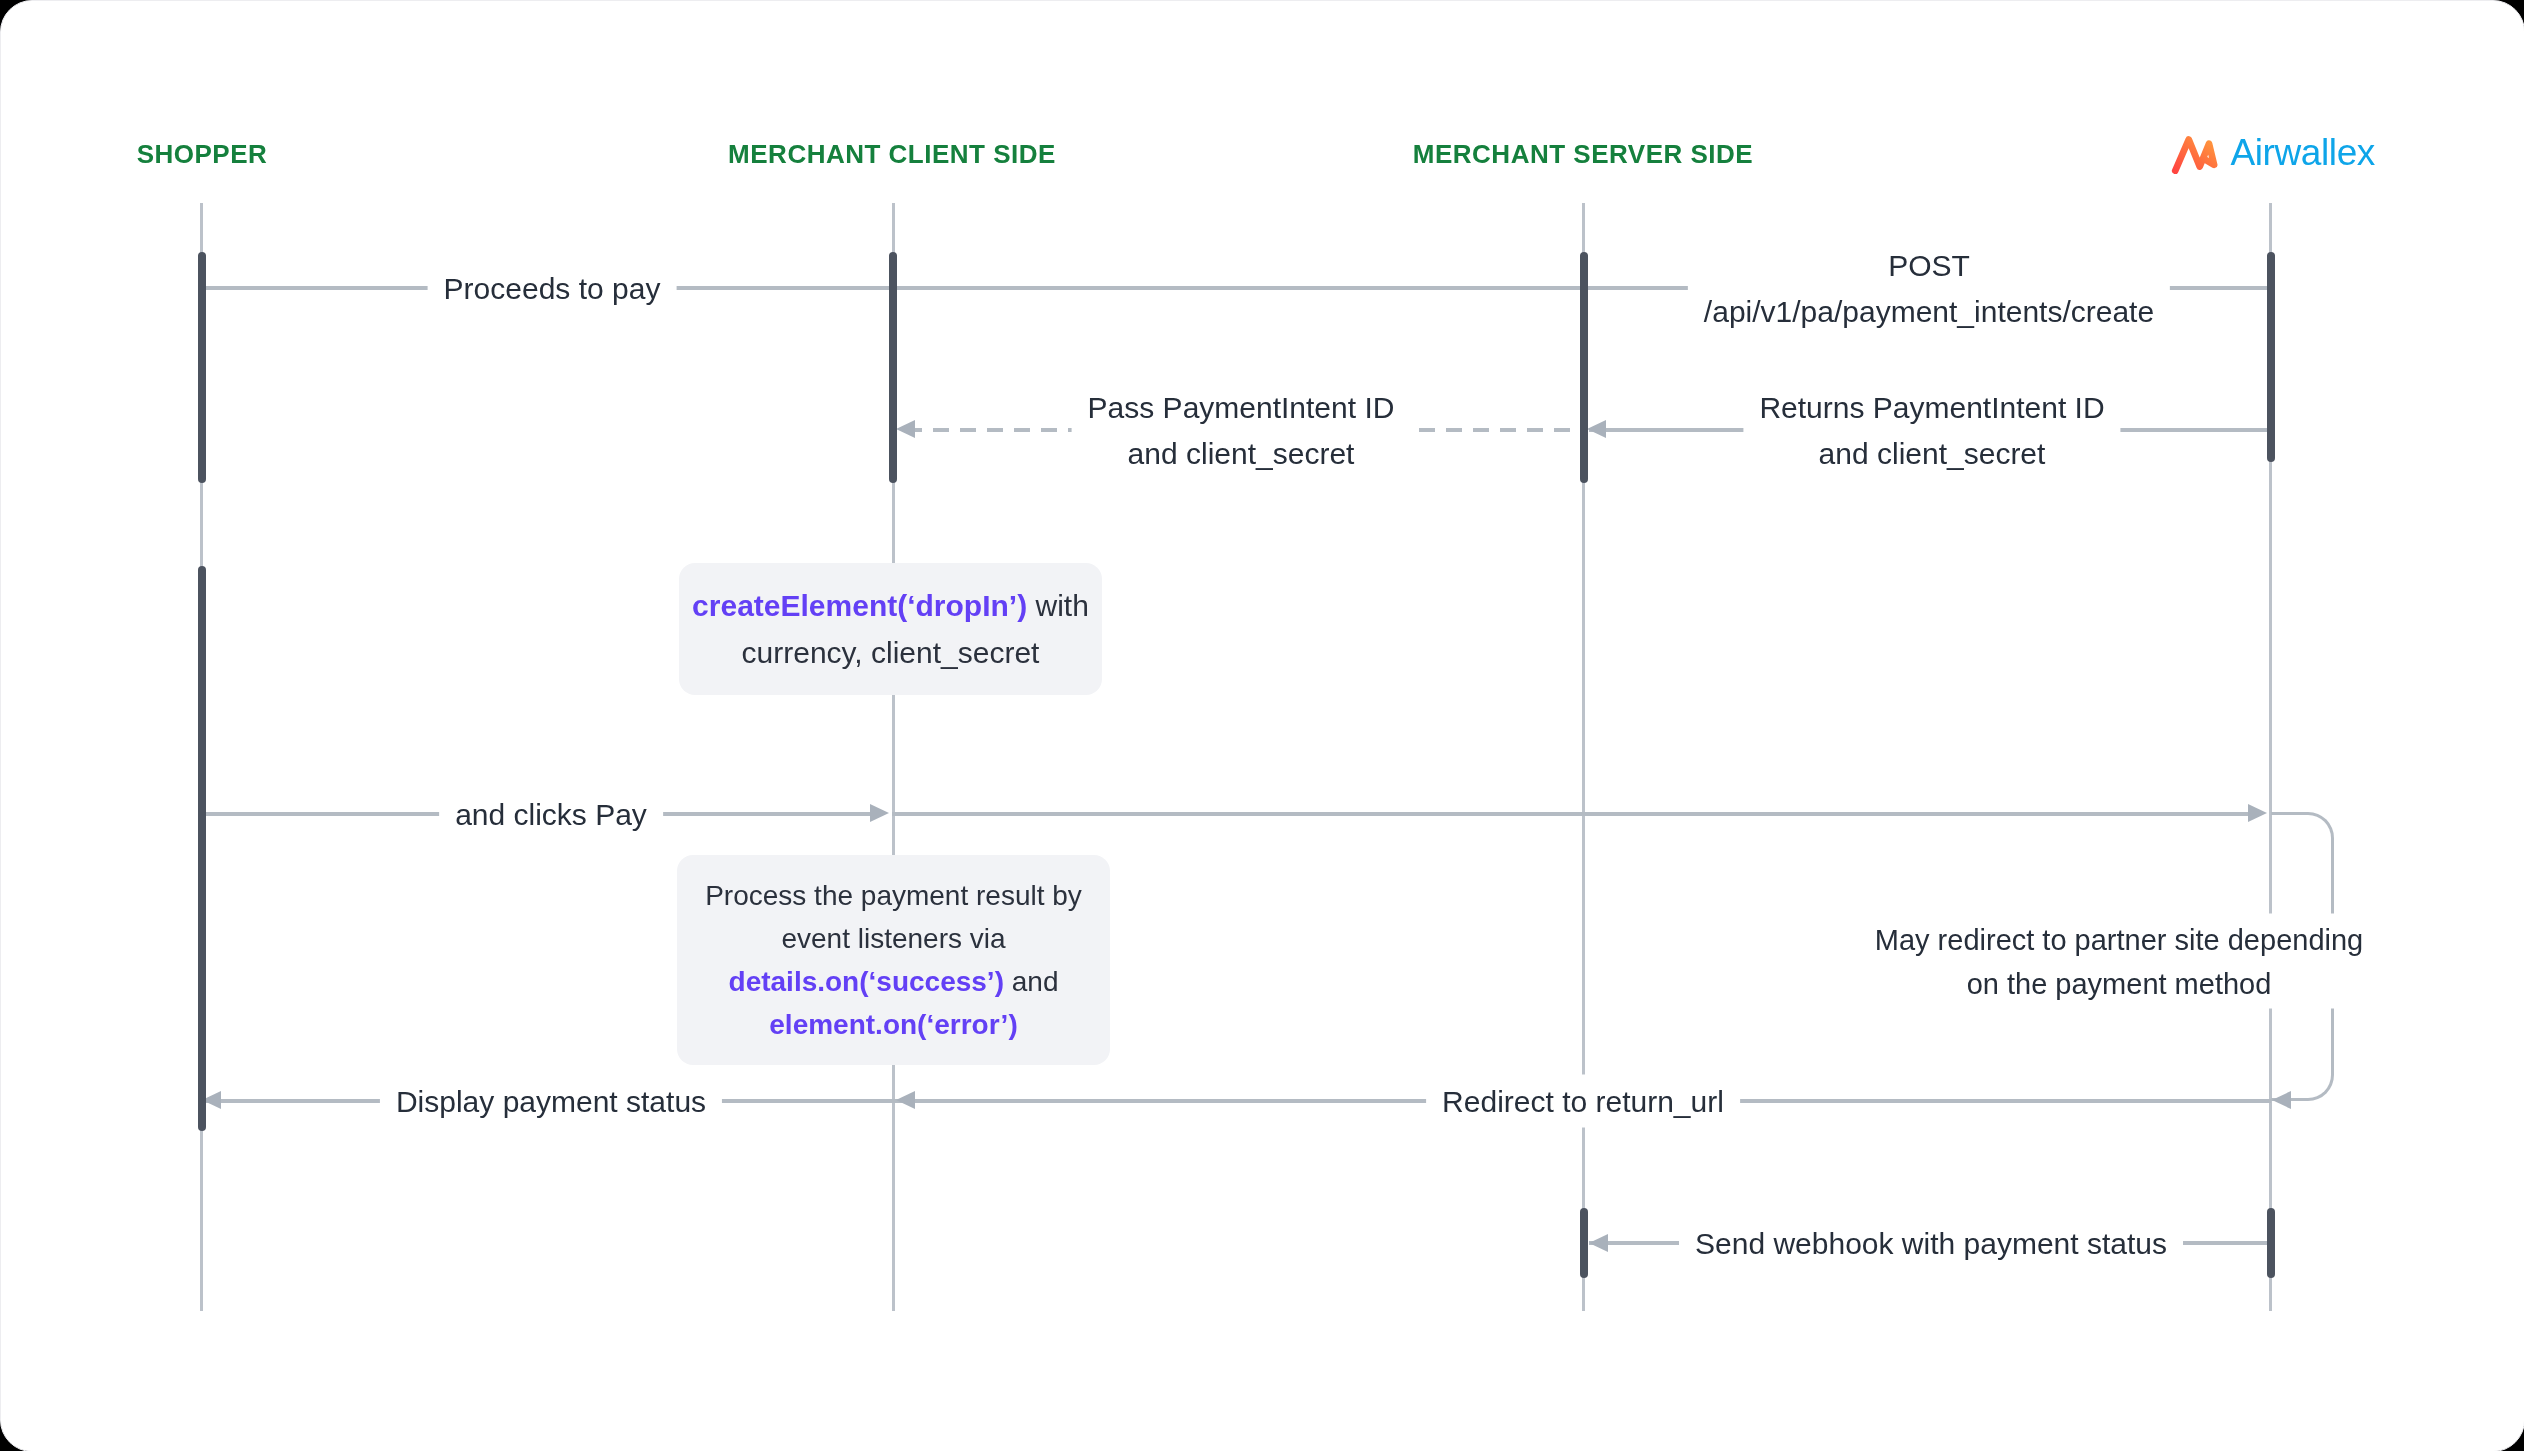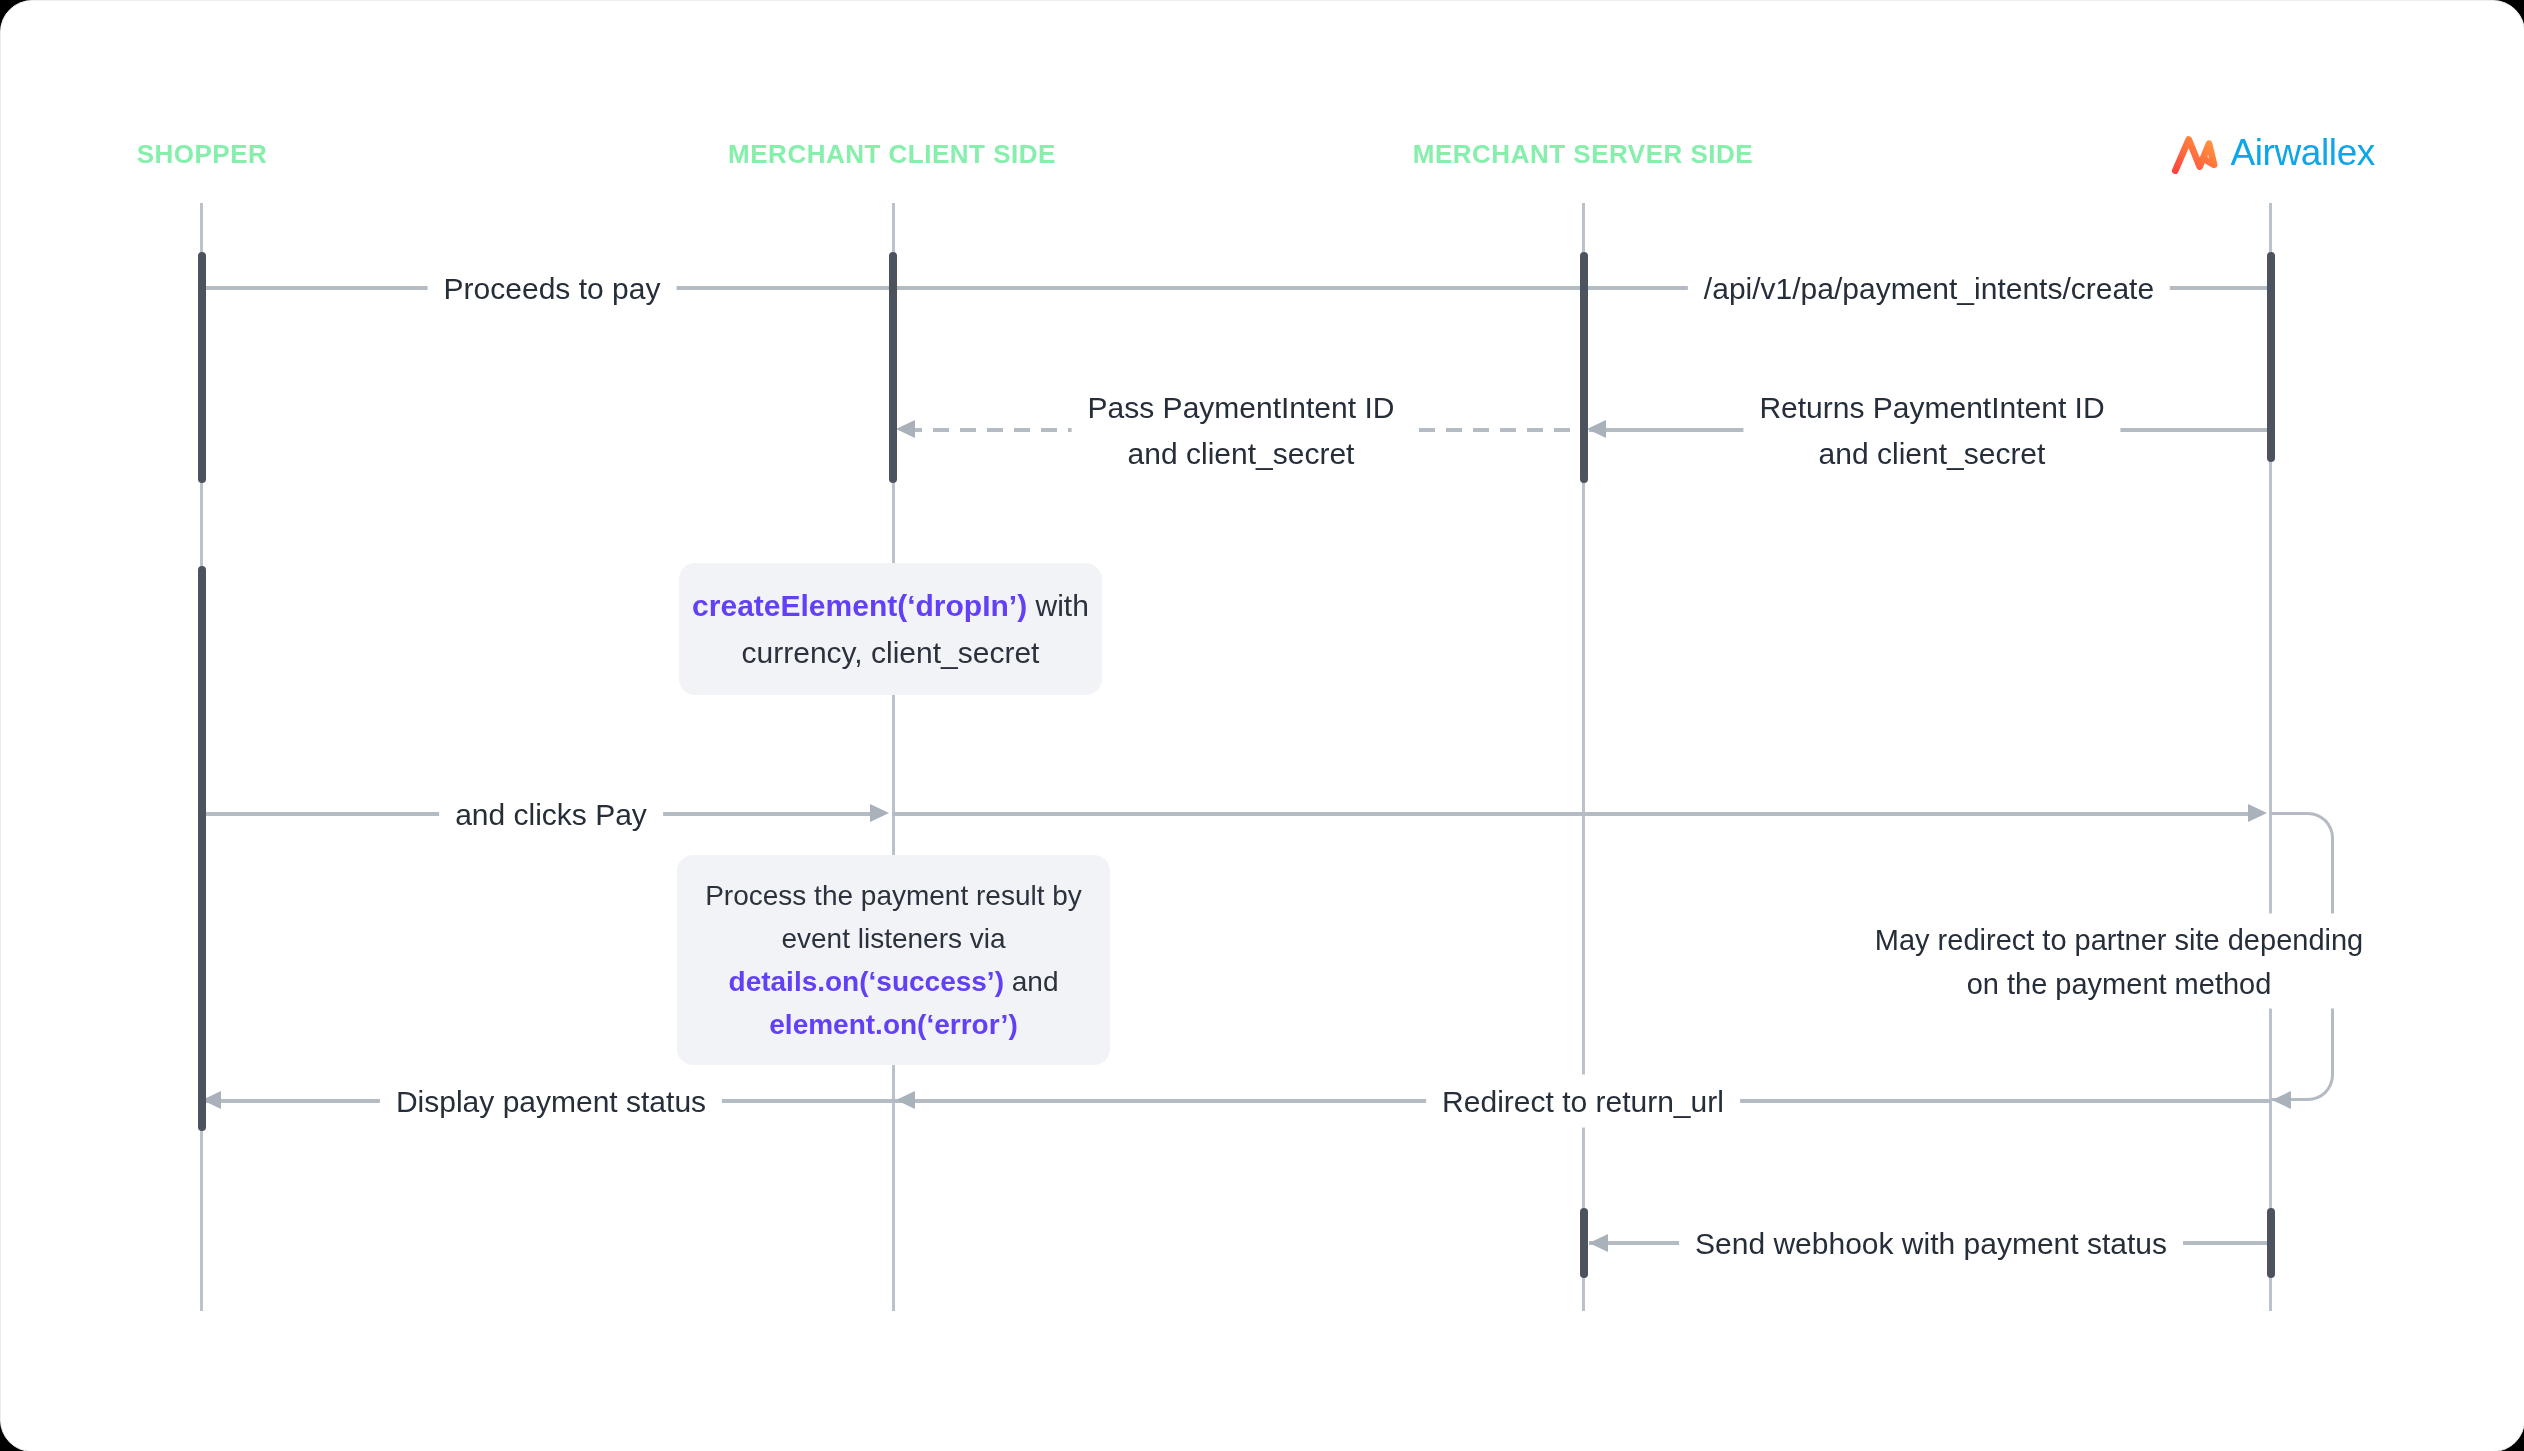--- a/index.html
+++ b/index.html
@@ -1,19 +1,19 @@
 <!DOCTYPE html>
 <html style="font-size:14px"><head>
 <meta charset="utf-8">
 <style>
   html,body{margin:0;padding:0;background:#000;}
   .canvas{position:relative;width:2525px;height:1452px;font-family:"Liberation Sans",sans-serif;}
   .card{position:absolute;inset:0;background:#ffffff;border-radius:32px;border:1.8px solid #ededf0;box-sizing:border-box;}
   .hdr{position:absolute;transform:translateX(-50%);top:139px;font-size:26px;font-weight:700;
-       letter-spacing:0.5px;color:#86efac;white-space:nowrap;z-index:5;}
+       letter-spacing:0.5px;color:#15803d;white-space:nowrap;z-index:5;}
   .vline{position:absolute;width:2.6px;background:#bcc2ca;z-index:0;top:203px;height:1108px;}
   .bar{position:absolute;width:8px;border-radius:4.4px;background:#4c535f;z-index:3;}
   .hline{position:absolute;height:3.5px;background:#b4bbc3;z-index:1;}
   .dline{position:absolute;height:4.4px;z-index:1;
          background:repeating-linear-gradient(to right,#b4bbc3 0 16px,transparent 16px 27px);}
   .arrL{position:absolute;width:0;height:0;border-top:9.6px solid transparent;
         border-bottom:9.6px solid transparent;border-right:19px solid #a9b1bb;z-index:2;}
   .arrR{position:absolute;width:0;height:0;border-top:9.6px solid transparent;
         border-bottom:9.6px solid transparent;border-left:19px solid #a9b1bb;z-index:2;}
   .loop{position:absolute;border:3.5px solid #b4bbc3;border-left:none;
@@ -52,20 +52,21 @@
   </div>
 
   <div class="vline" style="left:200px"></div>
   <div class="vline" style="left:892px"></div>
   <div class="vline" style="left:1582px"></div>
   <div class="vline" style="left:2269px"></div>
 
   <div class="hline" style="left:202px;top:286px;width:2069px"></div>
   <div class="lbl" style="left:552px;top:288px">Proceeds to pay</div>
   <div class="lbl" style="left:1929px;top:288px">
+    <div>POST</div>
     <div>/api/v1/pa/payment_intents/create</div>
   </div>
 
   <div class="dline" style="left:906px;top:428px;width:677px"></div>
   <div class="arrL" style="left:896px;top:420px"></div>
   <div class="hline" style="left:1589px;top:428px;width:682px"></div>
   <div class="arrL" style="left:1587px;top:420px"></div>
   <div class="lbl" style="left:1241px;top:430px">
     <div>Pass PaymentIntent ID</div>
     <div>and client_secret</div>

